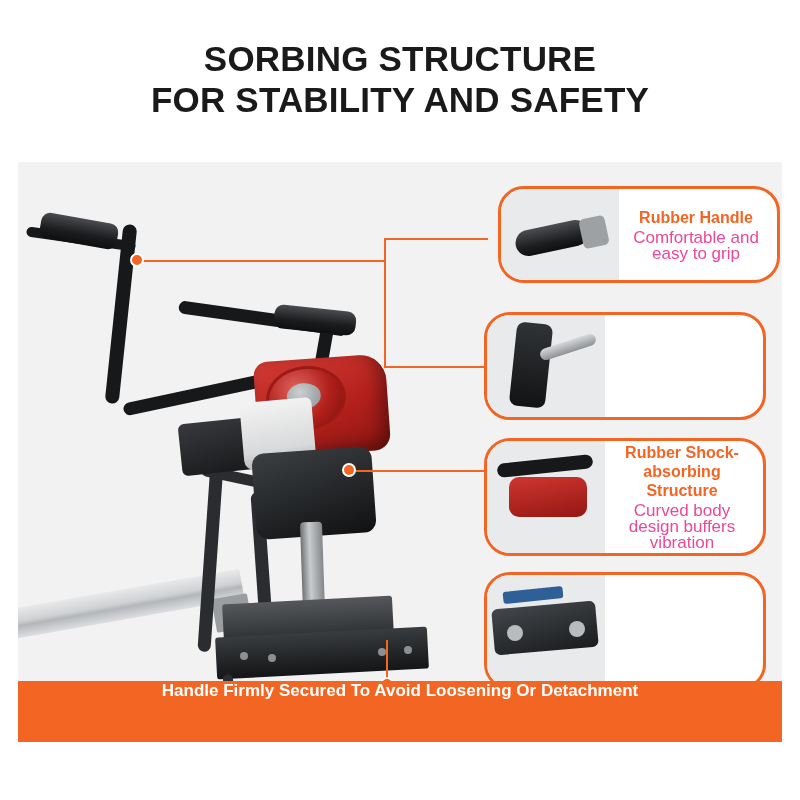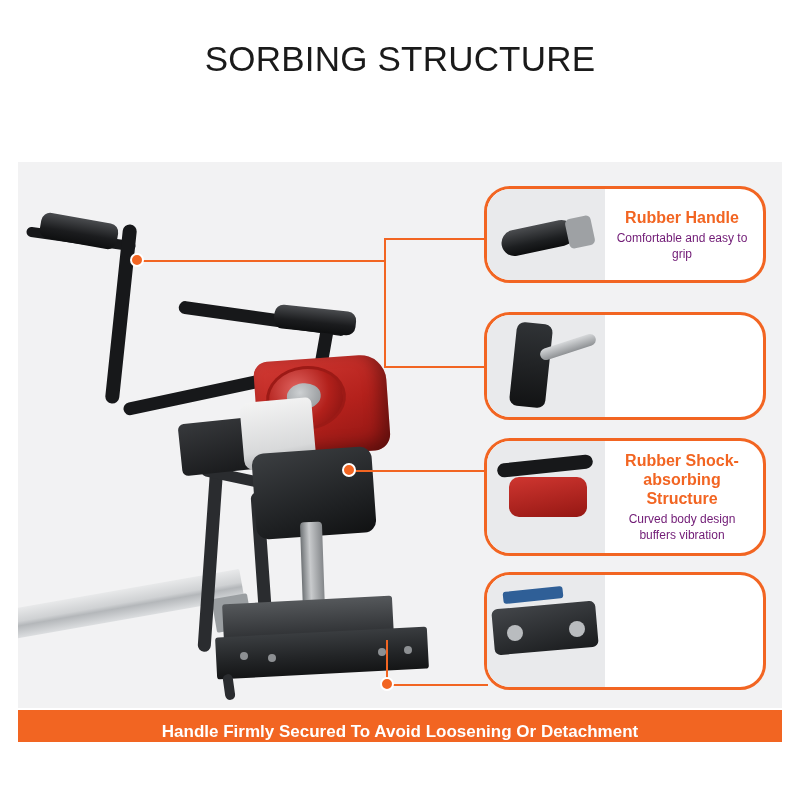--- a/index.html
+++ b/index.html
@@ -22,21 +22,21 @@
   }
 
   
   .heading {
     position: absolute;
     top: 38px;
     left: 0;
     width: 800px;
     text-align: center;
     color: #1a1a1a;
-    font-weight: normal;
+    font-weight: bold;
     font-size: 35px;
     line-height: 41px;
     letter-spacing: 0.2px;
   }
   .heading .line2 { display: block; }
 
   
   .photo-panel {
     position: absolute;
     left: 18px;
@@ -219,22 +219,22 @@
     text-align: center;
   }
   .callout .c-title {
     color: #f26522;
     font-weight: bold;
     font-size: 16px;
     line-height: 19px;
     margin-bottom: 3px;
   }
   .callout .c-desc {
-    color: #701a75;
-    font-size: 12px;
+    color: #ec4899;
+    font-size: 17px;
     line-height: 16px;
   }
 
   
   .t-handle {
     position: absolute;
     left: 14px; top: 36px;
     width: 74px; height: 26px;
     background: linear-gradient(180deg,#4b4d50 0%, #1c1e20 65%, #0d0e0f 100%);
     border-radius: 13px;
@@ -318,38 +318,39 @@
     border: 2px solid #ffffff;
     box-sizing: border-box;
   }
 
   
   .footer-bar {
     position: absolute;
     left: 18px;
     bottom: 58px;
     width: 764px;
-    height: 32px;
+    height: 61px;
     background: #f26522;
     display: flex;
-    align-items: flex-end;
+    align-items: flex-start;
     justify-content: center;
     color: #ffffff;
     font-size: 17px;
     font-weight: bold;
     margin-top: 24px;
   }
 </style>
 </head>
 <body>
 
 <div class="page">
 
   <div class="heading">
     <span>SORBING STRUCTURE</span>
+    <span class="line2">FOR STABILITY AND SAFETY</span>
   </div>
 
   <div class="photo-panel">
 
     <div class="machine">
       <div class="rail"></div>
       <div class="rail-end"></div>
 
       <div class="tube" style="left:8px; top:72px; width:110px; height:10px; transform:rotate(8deg);"></div>
       <div class="tube" style="left:96px; top:62px; width:14px; height:180px; transform:rotate(6deg);"></div>
@@ -389,21 +390,21 @@
 
     <div class="conn h" style="left:330px; top:308px; width:140px;"></div>
 
     <div class="conn h" style="left:368px; top:522px; width:102px;"></div>
     <div class="conn v" style="left:368px; top:478px; height:46px;"></div>
 
     <div class="dot" style="left:112px; top:91px;"></div>
     <div class="dot" style="left:324px; top:301px;"></div>
     <div class="dot" style="left:362px; top:515px;"></div>
 
-    <div class="callout" style="left:466px; top:24px; width:282px; height:97px;">
+    <div class="callout" style="left:480px; top:24px; width:282px; height:97px;">
       <div class="thumb">
         <div class="t-handle"></div>
         <div class="t-handle-end"></div>
       </div>
       <div class="txt">
         <div class="c-title">Rubber Handle</div>
         <div class="c-desc">Comfortable and easy to grip</div>
       </div>
     </div>
 

